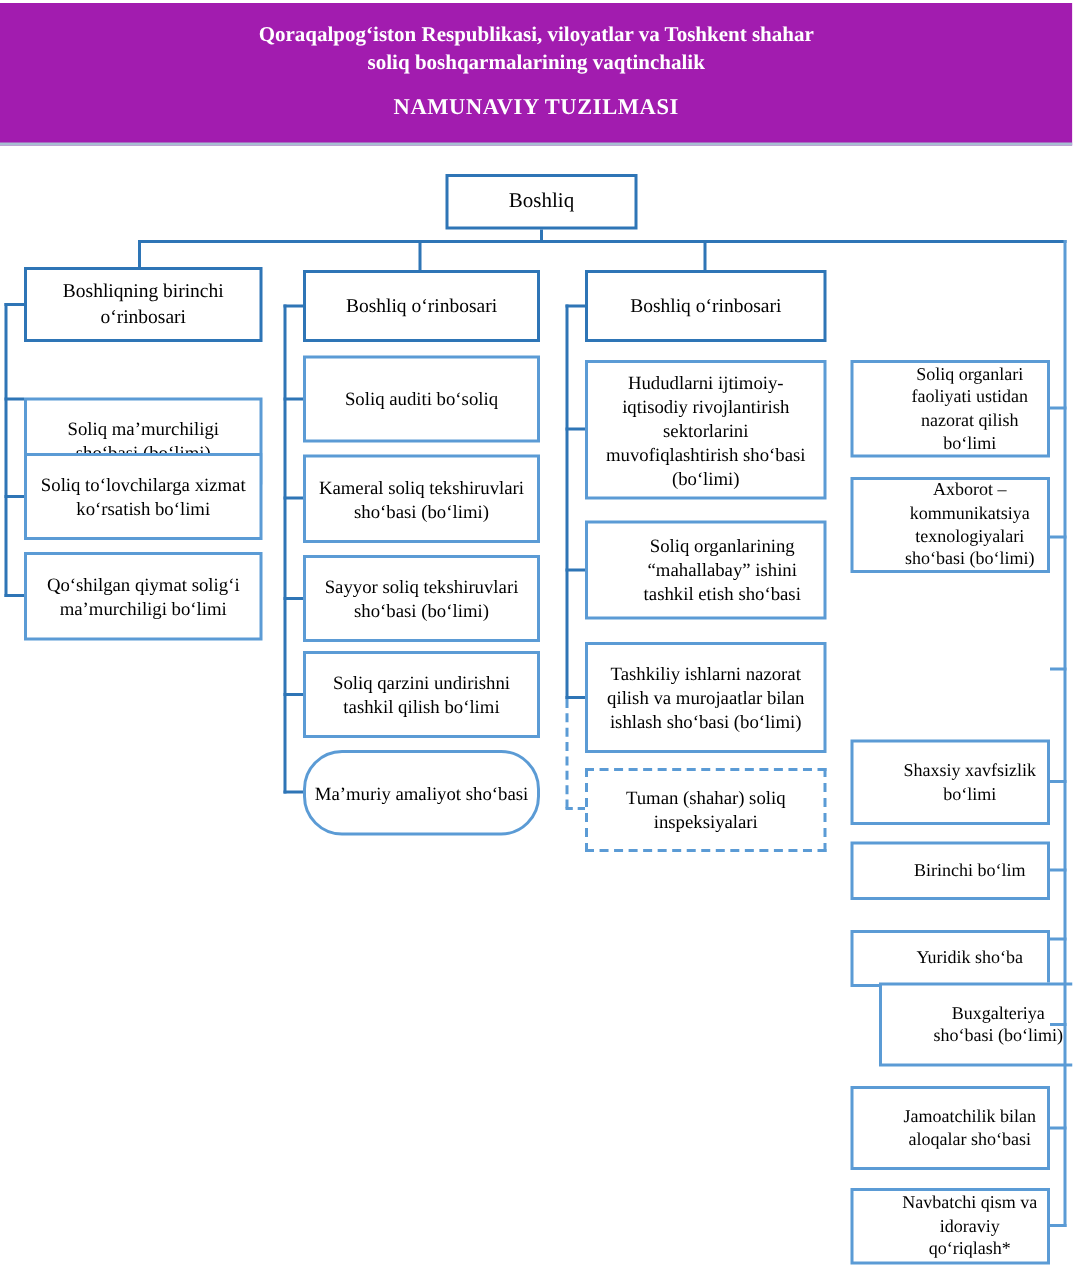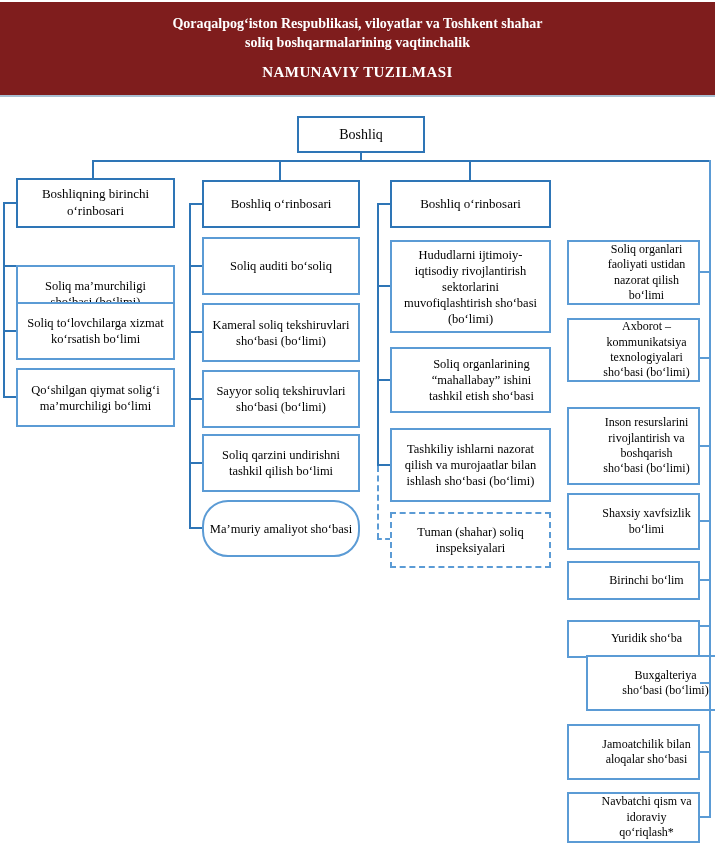--- a/index.html
+++ b/index.html
@@ -6,21 +6,21 @@
   #canvas{
     position:relative;
     width:715px;height:847px;
     background:#ffffff;
     font-family:"Liberation Serif","DejaVu Serif",serif;
     color:#000;
     overflow:hidden;
   }
   .banner{
     position:absolute;left:0;top:2px;width:715px;height:95px;
-    background:#7f1d1d;
+    background:#a21caf;
     border-bottom:2px solid #a8bfd2;
     display:flex;flex-direction:column;align-items:center;justify-content:flex-start;
     padding-top:13px;box-sizing:border-box;
     color:#fff;text-align:center;
   }
   .banner .l12{font-size:14px;font-weight:bold;line-height:1.35;}
   .banner .l3{font-size:15px;font-weight:bold;margin-top:11px;letter-spacing:0.4px;}
   .box{
     position:absolute;box-sizing:border-box;
     border:2px solid #5b9bd5;background:#ffffff;
@@ -88,21 +88,20 @@
   <div class="ln" style="left:377px;top:203px;width:2px;height:263px;"></div>
   <div class="ln ln--vdash" style="left:377px;top:466px;width:0;height:73px;"></div>
   <div class="ln" style="left:377px;top:203px;width:13px;height:2px;"></div>
   <div class="ln" style="left:377px;top:285px;width:13px;height:2px;"></div>
   <div class="ln" style="left:377px;top:379px;width:13px;height:2px;"></div>
   <div class="ln" style="left:377px;top:464px;width:13px;height:2px;"></div>
   <div class="ln ln--hdash" style="left:377px;top:538px;width:13px;height:0;"></div>
 
   <div class="box box--sm" style="left:567px;top:240px;width:133px;height:65px;">Soliq organlari faoliyati ustidan nazorat qilish bo‘limi</div>
   <div class="box box--sm" style="left:567px;top:318px;width:133px;height:64px;">Axborot – kommunikatsiya texnologiyalari sho‘basi (bo‘limi)</div>
-  <div class="box box--sm" style="left:567px;top:407px;width:133px;height:78px;">Inson resurslarini rivojlantirish va boshqarish sho‘basi (bo‘limi)</div>
   <div class="box box--sm" style="left:567px;top:493px;width:133px;height:57px;">Shaxsiy xavfsizlik bo‘limi</div>
   <div class="box box--sm" style="left:567px;top:561px;width:133px;height:39px;">Birinchi bo‘lim</div>
   <div class="box box--sm" style="left:567px;top:607px;width:133px;height:38px;margin-top:13px;">Yuridik sho‘ba</div>
   <div class="box box--sm" style="left:586px;top:655px;width:133px;height:56px;">Buxgalteriya sho‘basi (bo‘limi)</div>
   <div class="box box--sm" style="left:567px;top:724px;width:133px;height:56px;">Jamoatchilik bilan aloqalar sho‘basi</div>
   <div class="box box--sm" style="left:567px;top:792px;width:133px;height:51px;">Navbatchi qism va idoraviy qo‘riqlash*</div>
   <div class="ln ln--light" style="left:709px;top:160px;width:2px;height:658px;"></div>
   <div class="ln ln--light" style="left:700px;top:271px;width:11px;height:2px;"></div>
   <div class="ln ln--light" style="left:700px;top:357px;width:11px;height:2px;"></div>
   <div class="ln ln--light" style="left:700px;top:445px;width:11px;height:2px;"></div>

